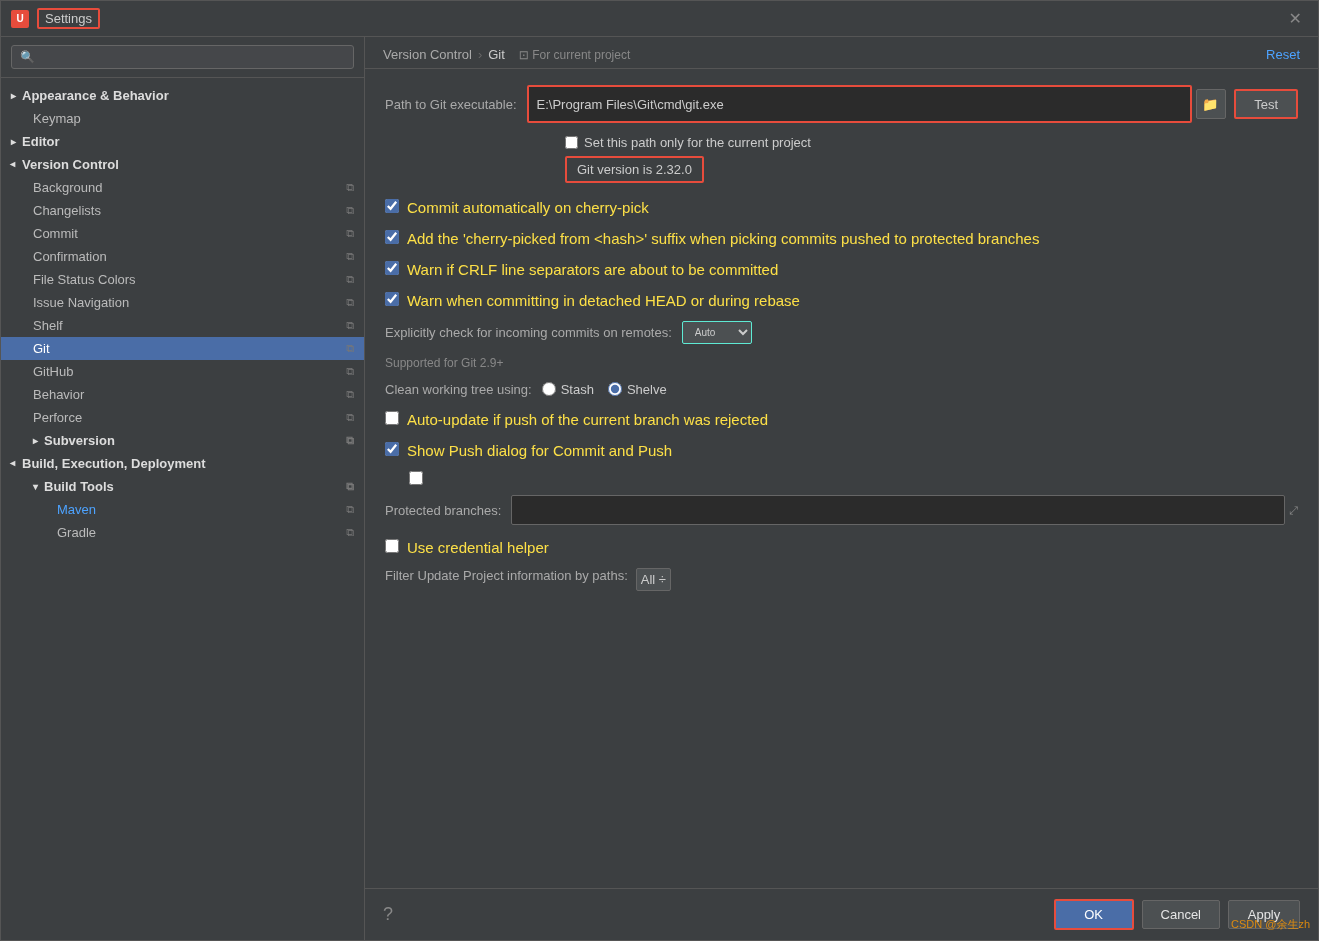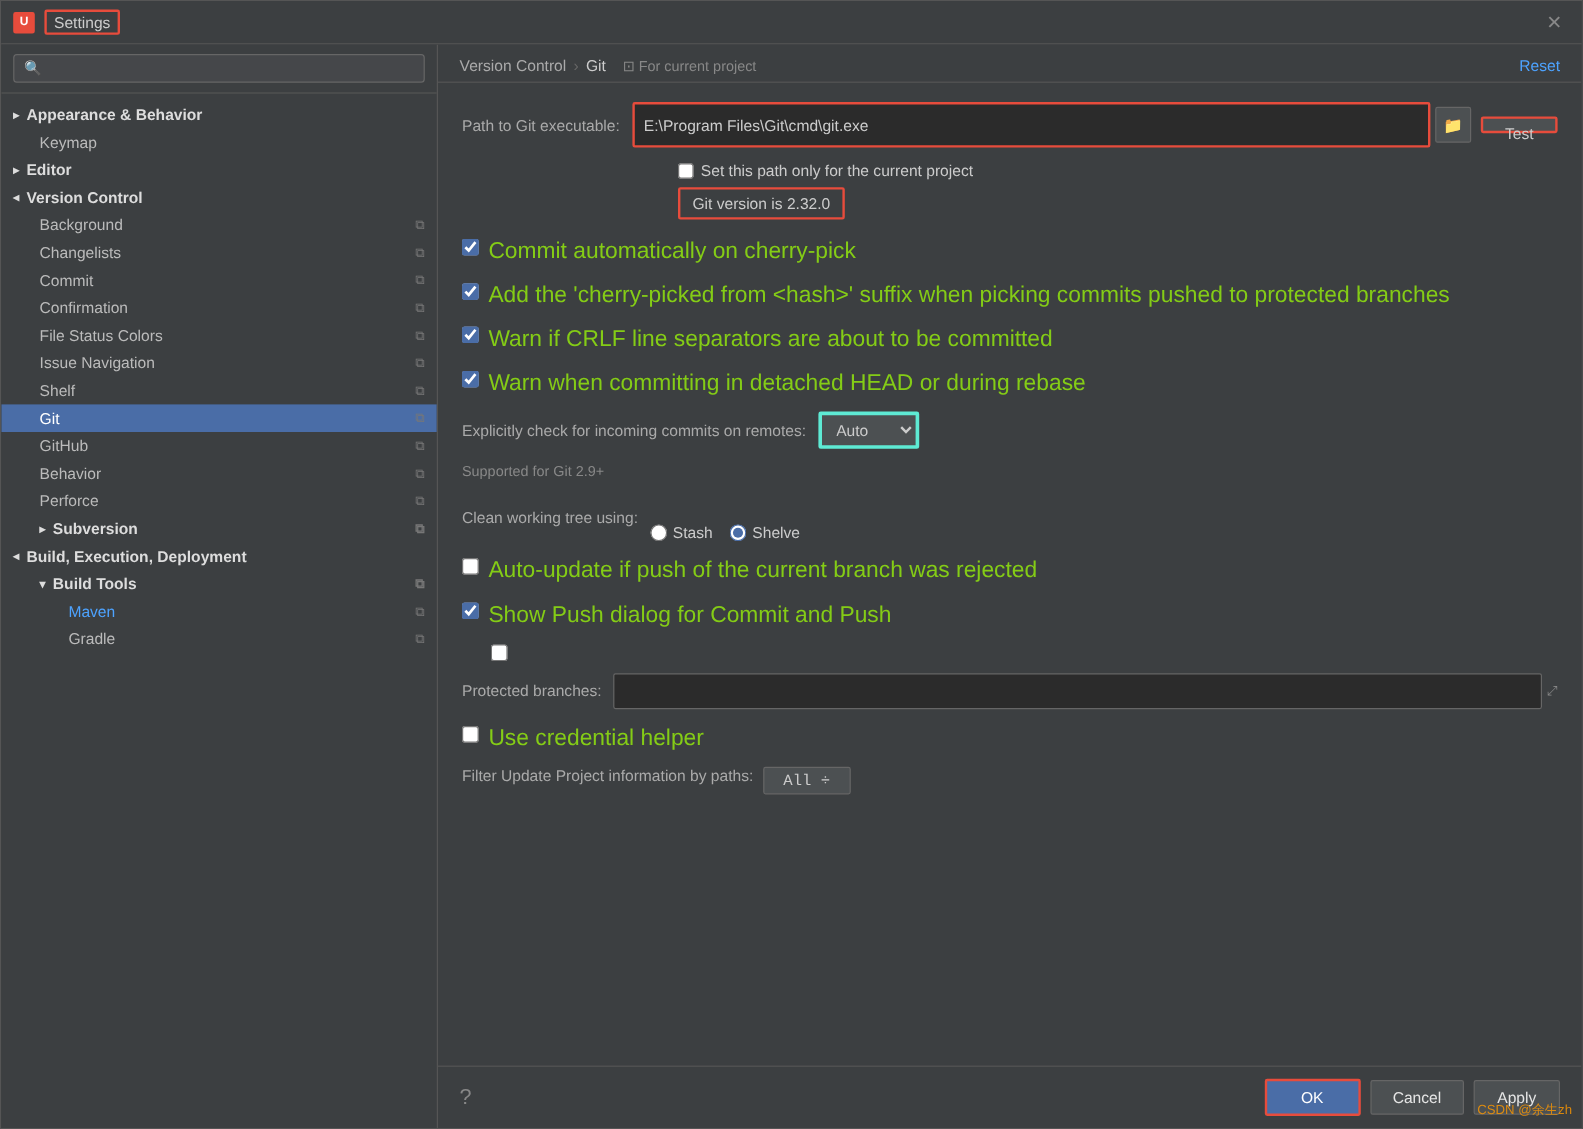--- a/index.html
+++ b/index.html
@@ -210,21 +210,21 @@
     }
     .test-btn {
       background: #4c5052;
       border: 2px solid #e74c3c;
       color: #cccccc;
       padding: 5px 18px;
       margin-left: 8px;
       cursor: pointer;
       font-size: 13px;
       border-radius: 2px;
-      height: 14px;
+      height: 30px;
     }
     .indent-row {
       display: flex;
       align-items: center;
       margin-bottom: 6px;
       padding-left: 180px;
     }
     .git-version-box {
       border: 2px solid #e74c3c;
       padding: 4px 10px;
@@ -243,59 +243,57 @@
     }
     .checkbox-row input[type=checkbox] {
       margin-right: 8px;
       margin-top: 2px;
       accent-color: #4a6da7;
       width: 14px;
       height: 14px;
       flex-shrink: 0;
     }
     .checkbox-row label {
-      color: #84cc16;
-      font-size: 19px;
+      color: #fde047;
+      font-size: 15px;
       line-height: 1.4;
     }
     .select-row {
       display: flex;
       align-items: center;
       margin-bottom: 12px;
     }
     .select-row .form-label { white-space: nowrap; }
     select {
       background: #4c5052;
-      border: 3px solid #5eead4;
+      border: 1px solid #5eead4;
       color: #cccccc;
       padding: 4px 8px;
-      font-size: 13px;
+      font-size: 10px;
       border-radius: 2px;
       outline: none;
       cursor: pointer;
     }
     .supported-note {
       color: #888;
       font-size: 12px;
       margin-bottom: 12px;
       padding-left: 0;
     }
     .radio-group {
       display: flex;
       align-items: center;
       gap: 14px;
     }
     .radio-group label {
       display: flex;
-      align-items: center;
       gap: 5px;
       color: #cccccc;
       font-size: 13px;
       cursor: pointer;
-      margin-top: 24px;
     }
     .radio-group input[type=radio] {
       accent-color: #4a6da7;
       width: 14px;
       height: 14px;
     }
     .protected-input {
       flex: 1;
       background: #2b2b2b;
       border: 1px solid #666;
@@ -330,24 +328,23 @@
       display: flex;
       align-items: flex-start;
       margin-bottom: 10px;
     }
     .filter-row .form-label { margin-right: 8px; }
     .filter-spinner {
       color: #cccccc;
       font-size: 13px;
       background: #4c5052;
       border: 1px solid #666;
-      padding: 3px 16px;
-      border-radius: 2px;
-      cursor: pointer;
-      font-family: Liberation Mono, monospace;
+      padding: 3px 4px;
+      border-radius: 2px;
+      cursor: pointer;
     }
     
     .dialog-footer {
       border-top: 1px solid #555;
       padding: 10px 18px;
       display: flex;
       align-items: center;
       justify-content: flex-end;
       gap: 8px;
       flex-shrink: 0;

